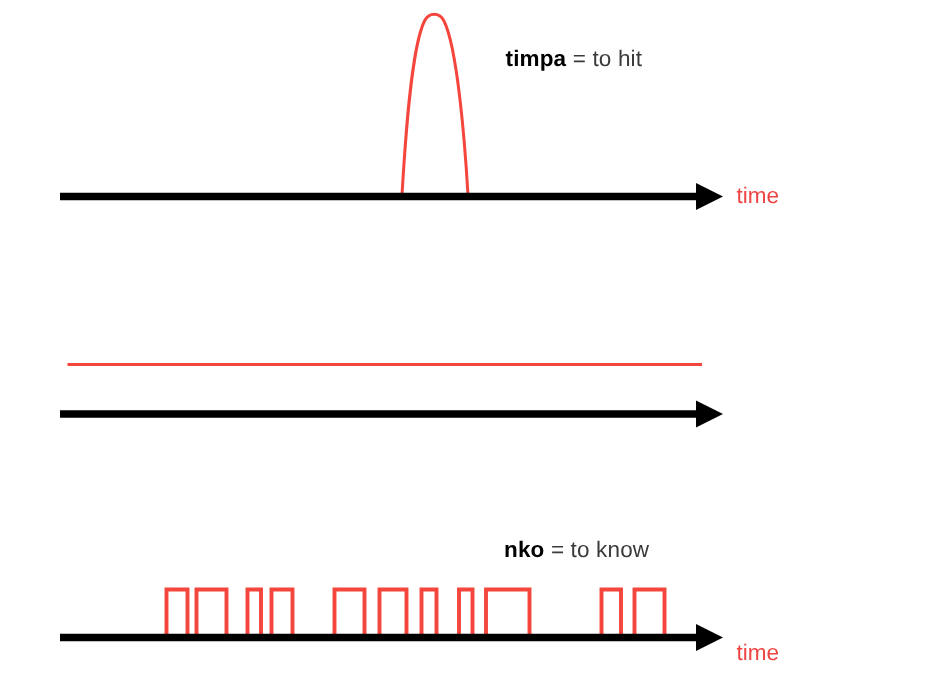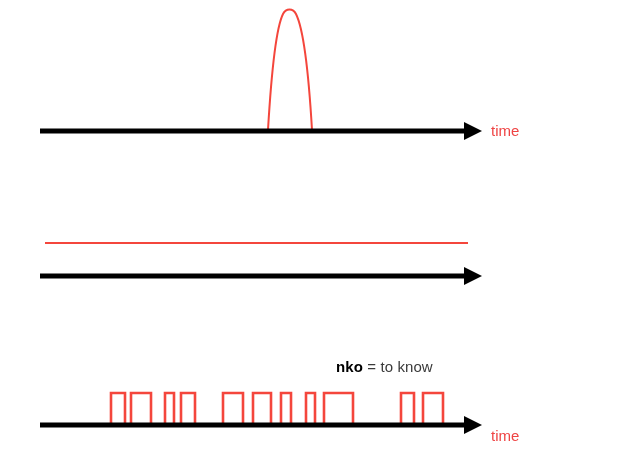--- a/index.html
+++ b/index.html
@@ -50,20 +50,25 @@
 
   <div class="panel" id="panel-0">
     <svg class="svg-layer" width="622" height="160" viewBox="0 0 622 160">
 
       <path d="M 268 130 C 270 96 274 32 283 14 C 286 8 293 8 296 14 C 305 32 310 96 312 130" fill="none" stroke="#f4463c" stroke-width="2"></path>
 
       <line x1="40" y1="131" x2="472" y2="131" stroke="#000000" stroke-width="5"></line>
       <polygon points="464,122 482,131 464,140" fill="#000000"></polygon>
     </svg>
 
+    <div class="gloss" id="gloss-0">
+      <span class="term">timpa</span>
+      <span class="eq">=</span>
+      <span class="meaning">to hit</span>
+    </div>
 
     <div class="axis-label" id="timelabel-0">time</div>
   </div>
 
   <div class="panel" id="panel-1">
     <svg class="svg-layer" width="622" height="150" viewBox="0 0 622 150">
 
       <line x1="45" y1="83" x2="468" y2="83" stroke="#f4463c" stroke-width="2"></line>
 
       <line x1="40" y1="116" x2="472" y2="116" stroke="#000000" stroke-width="5"></line>

